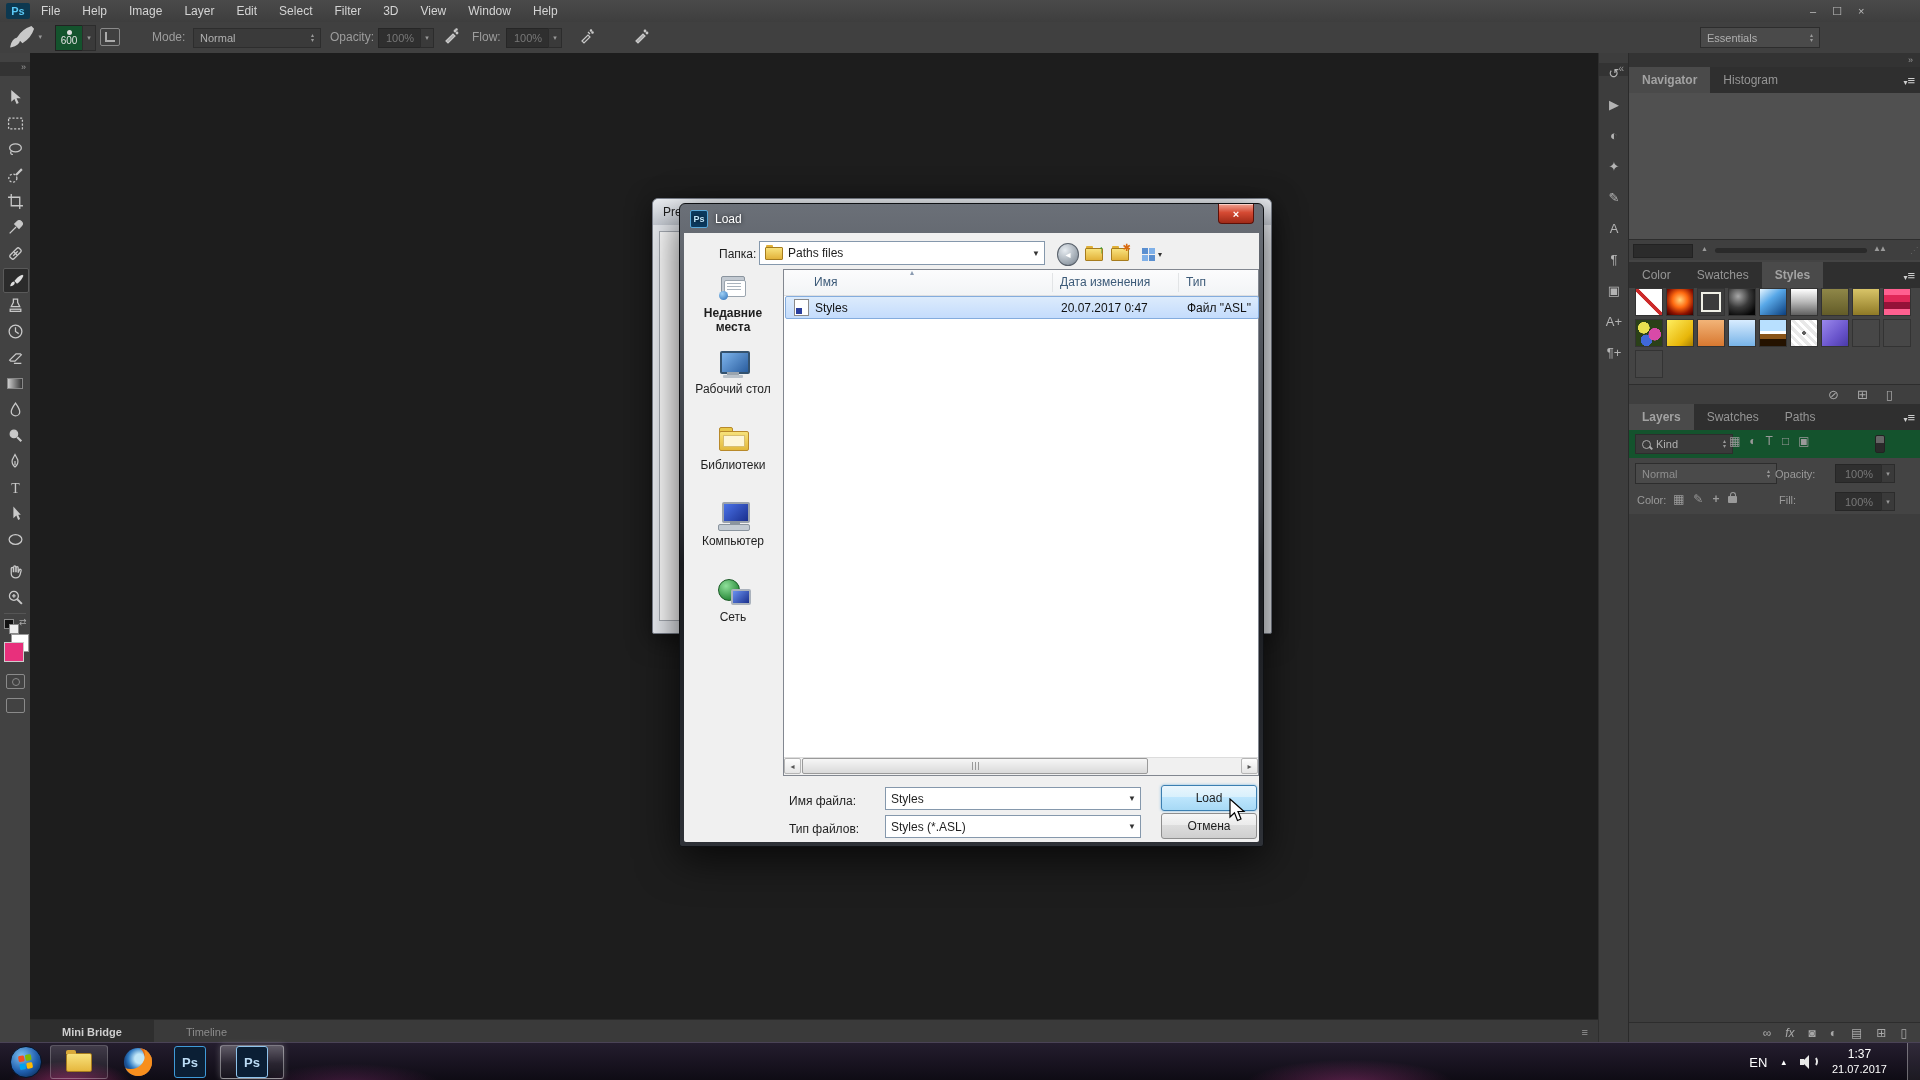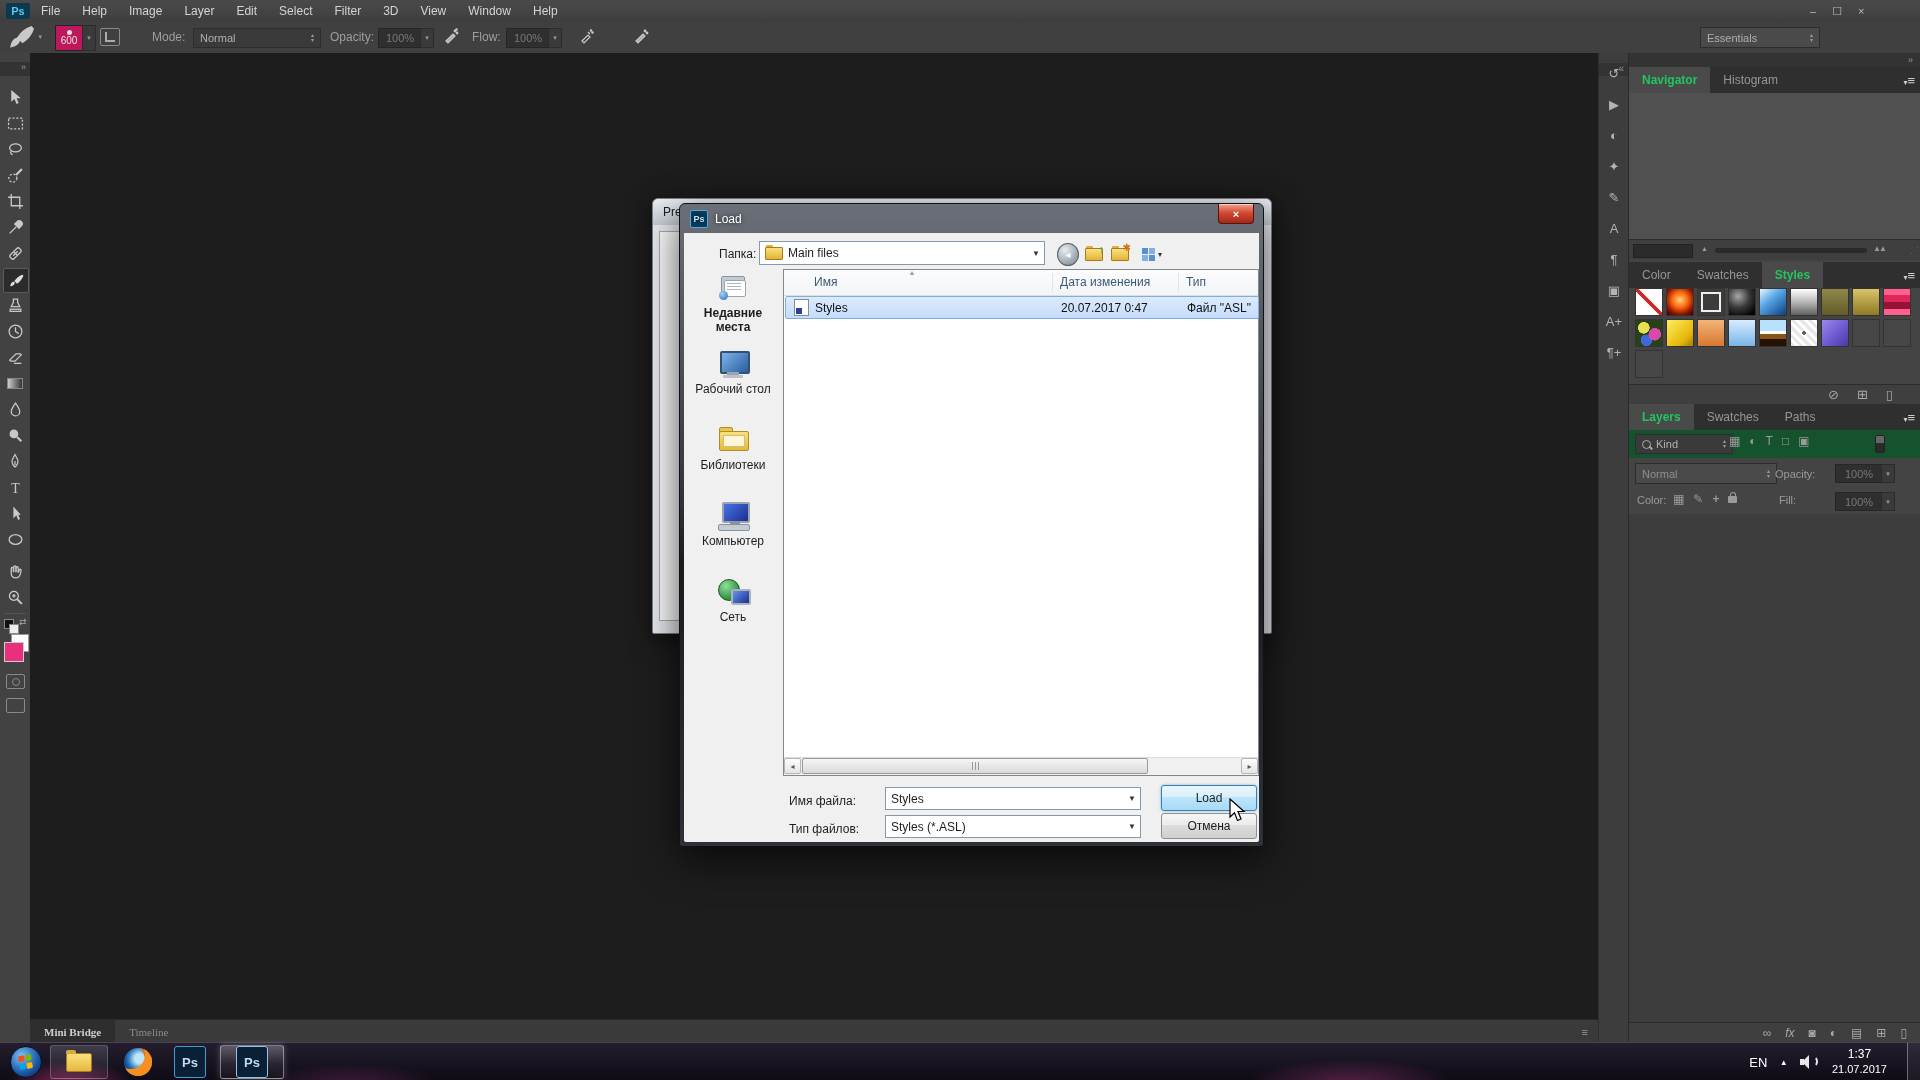--- a/index.html
+++ b/index.html
@@ -20,34 +20,34 @@
   .tool{position:absolute;left:3px;width:24px;height:23px;display:flex;align-items:center;justify-content:center;}
   .tool svg{width:17px;height:17px;}
   .tool.sel{background:#2b2b2b;border:1px solid #5a5a5a;border-radius:2px;}
   #canvas{left:30px;top:53px;width:1568px;height:966px;background:#1d1d1d;}
   #dockstrip{left:1598px;top:53px;width:30px;height:989px;background:#3d3d3d;border-left:1px solid #2e2e2e;color:#b8b8b8;}
   .dsico{position:absolute;left:0;width:30px;height:22px;display:flex;align-items:center;justify-content:center;font-size:13px;color:#b4b4b4;}
   #dock{left:1628px;top:53px;width:292px;height:989px;background:#444444;border-left:1px solid #2a2a2a;color:#c8c8c8;font-size:12px;}
   .dockhdr{position:absolute;left:0;width:292px;height:14px;background:#333333;color:#9a9a9a;font-size:9px;display:flex;align-items:center;justify-content:flex-end;padding-right:8px;box-sizing:border-box;}
   .ptabs{position:absolute;left:0;width:292px;height:26px;background:#2f2f2f;display:flex;font-size:12px;color:#969696;}
   .ptab{padding:0 13px;display:flex;align-items:center;}
-  .ptab.on{background:#4a4a4a;color:#22c55e;font-weight:bold;}
+  .ptab.on{background:#4a4a4a;color:#a3a3a3;font-weight:bold;}
   .pmenu{position:absolute;right:6px;top:6px;color:#cfcfcf;font-size:13px;}
   .pbody{position:absolute;left:0;width:292px;background:#4d4d4d;}
   .pfoot{position:absolute;left:0;width:292px;height:20px;background:#3f3f3f;border-top:1px solid #2d2d2d;}
   .swgrid{position:absolute;left:6px;top:235px;width:282px;display:flex;flex-wrap:wrap;}
   .sw{width:28px;height:28px;margin:0 3px 3px 0;border:1px solid #333;box-sizing:border-box;}
   div.sw:nth-of-type(3){box-shadow:inset 0 0 0 3px #3c3c3c,inset 0 0 0 5px #f0f0e6;}
   .footico{color:#a8a8a8;font-size:13px;margin-left:18px;}
   .padlock{display:inline-block;width:9px;height:7px;background:#9a9a9a;border-radius:1px;position:relative;}
   .padlock::before{content:"";position:absolute;left:1.5px;top:-4px;width:4px;height:4px;border:1.5px solid #9a9a9a;border-bottom:none;border-radius:3px 3px 0 0;}
   .mag{display:inline-block;width:7px;height:7px;border:1.5px solid #aaa;border-radius:50%;position:relative;margin-right:5px;}
   .mag::after{content:"";position:absolute;left:6px;top:6px;width:4px;height:1.5px;background:#aaa;transform:rotate(45deg);}
   #bottombar{left:30px;top:1019px;width:1568px;height:23px;background:#3a3a3a;border-top:1px solid #292929;display:flex;font-size:11px;color:#8c8c8c;}
-  .btab{padding:0 14px;display:flex;align-items:center;font-family:Liberation Serif, serif;}
+  .btab{padding:0 32px;display:flex;align-items:center;}
   .btab.on{background:#2e2e2e;color:#cfcfcf;font-weight:bold;}
   
   #behindwin{left:652px;top:198px;width:618px;height:434px;background:#e9ecf1;border:1px solid #7b818c;border-radius:6px 6px 2px 2px;box-shadow:0 6px 24px rgba(0,0,0,.5);}
   #behindwin .bw-title{position:absolute;left:0;top:0;width:100%;height:26px;background:linear-gradient(#eceff3,#c8cdd5);border-radius:6px 6px 0 0;color:#1c1c1c;font-size:12px;display:flex;align-items:center;padding-left:10px;box-sizing:border-box;}
   #behindwin .bw-inner{position:absolute;left:6px;top:32px;width:600px;height:388px;background:#ffffff;border:1px solid #a8adb5;}
   #dialog{left:679px;top:203px;width:583px;height:642px;background:linear-gradient(#6b7078,#31343a 46%,#191b1f 56%,#2e3137);border:1px solid #0f1114;border-radius:6px 6px 3px 3px;box-shadow:0 12px 40px rgba(0,0,0,.7);font-size:12px;color:#1e1e1e;}
   .dlg-title{position:absolute;left:0;top:0;width:100%;height:30px;display:flex;align-items:center;padding-left:10px;box-sizing:border-box;color:#fff;text-shadow:0 0 4px rgba(0,0,0,.8);}
   .psmini{width:16px;height:16px;background:#0c3a5e;border:1px solid #5aa8d8;border-radius:2px;color:#bfe3f7;font-size:9px;font-weight:bold;display:flex;align-items:center;justify-content:center;margin-right:7px;}
   .closebtn{position:absolute;right:9px;top:0;width:34px;height:19px;background:linear-gradient(#f0a494,#d54a33 45%,#a02a18);border:1px solid #5c1008;border-top:none;border-radius:0 0 4px 4px;color:#fff;font-weight:bold;font-size:11px;display:flex;align-items:center;justify-content:center;box-shadow:inset 0 1px 0 rgba(255,255,255,.5);}
   .dlg-body{position:absolute;left:4px;top:29px;width:575px;height:609px;background:#f0f0f0;border-radius:0 0 2px 2px;}
@@ -140,21 +140,21 @@
   </div>
 
   <div id="optionsbar" class="abs">
     <div class="abs" style="left:8px;top:4px;width:34px;height:22px;display:flex;align-items:center;">
       <svg class="ticon" viewBox="0 0 16 16">
           <path d="M13.5 2.5c-3 1-6 3.5-7.5 6l2.5 2.5c2.5-1.5 5-4.5 6-7.5z" fill="#c9c9c9"></path>
           <path d="M5.5 9c-2 .5-3 2-3.5 4.5 2.5-.5 4-1.5 4.5-3.5z" fill="#c9c9c9"></path>
         </svg>
       <span style="font-size:7px;color:#999;margin-left:3px;">▾</span>
     </div>
-    <div class="abs" style="left:55px;top:3px;width:26px;height:24px;background:#be185d;border:1px solid #222;display:flex;flex-direction:column;align-items:center;justify-content:center;">
+    <div class="abs" style="left:55px;top:3px;width:26px;height:24px;background:#14532d;border:1px solid #222;display:flex;flex-direction:column;align-items:center;justify-content:center;">
       <span style="width:5px;height:5px;border-radius:50%;background:#ddd;"></span>
       <span style="font-size:10px;color:#e0e0e0;">600</span>
     </div>
     <div class="caretbox" style="left:82px;top:3px;width:12px;height:24px;">▾</div>
     <div class="abs" style="left:100px;top:6px;width:18px;height:16px;border:1px solid #8a8a8a;border-radius:2px;display:flex;align-items:center;justify-content:center;">
         <span style="width:8px;height:8px;border-left:2px solid #aaa;border-bottom:2px solid #aaa;"></span>
       </div>
     <span class="obslabel" style="left:152px;">Mode:</span>
     <div class="combo-dark" style="left:193px;top:6px;width:114px;height:18px;">
       <span>Normal</span>
@@ -491,21 +491,21 @@
       <span>Load</span>
     </div>
     <div class="closebtn">
         <span>×</span>
       </div>
     <div class="dlg-body"></div>
 
     <span class="dlabel" style="left:39px;top:43px;">Папка:</span>
     <div class="wcombo" style="left:79px;top:37px;width:286px;height:24px;">
       <span class="mini-folder"></span>
-      <span>Main files</span>
+      <span>Paths files</span>
       <span class="arr" style="background:none;border:none;color:#333;">▼</span>
     </div>
     <div class="navico" style="left:377px;">
         <span class="backcirc">◂</span>
       </div>
     <div class="navico" style="left:403px;">
         <span class="mini-folder" style="margin:0;"></span>
         <span style="position:absolute;top:0;right:1px;color:#2f9e2f;font-weight:bold;font-size:11px;">↑</span>
       </div>
     <div class="navico" style="left:429px;">

